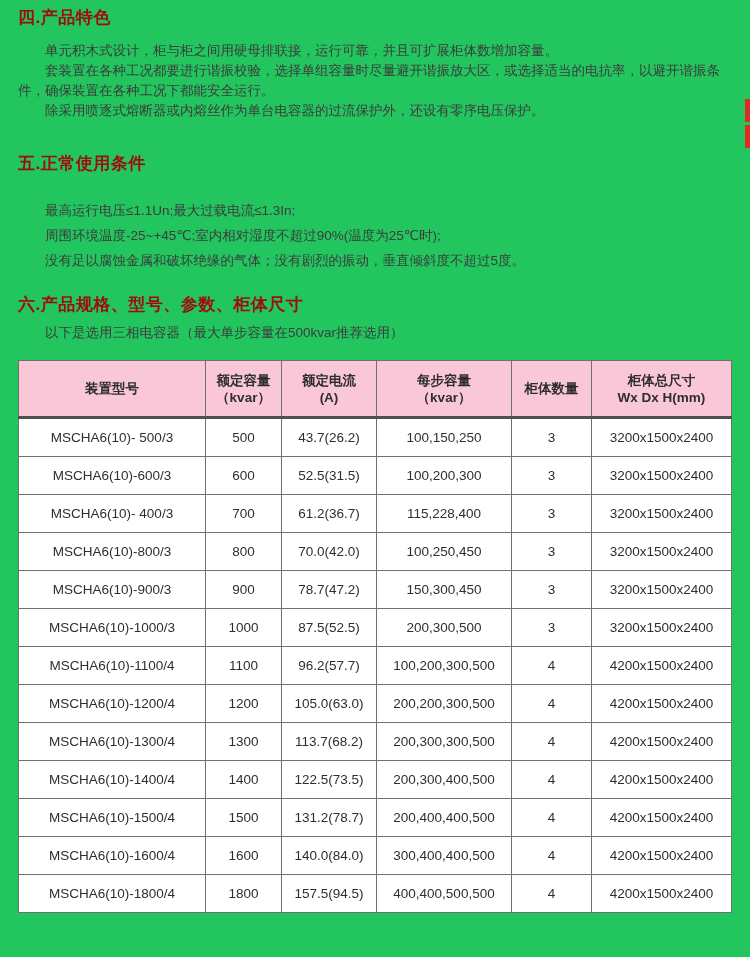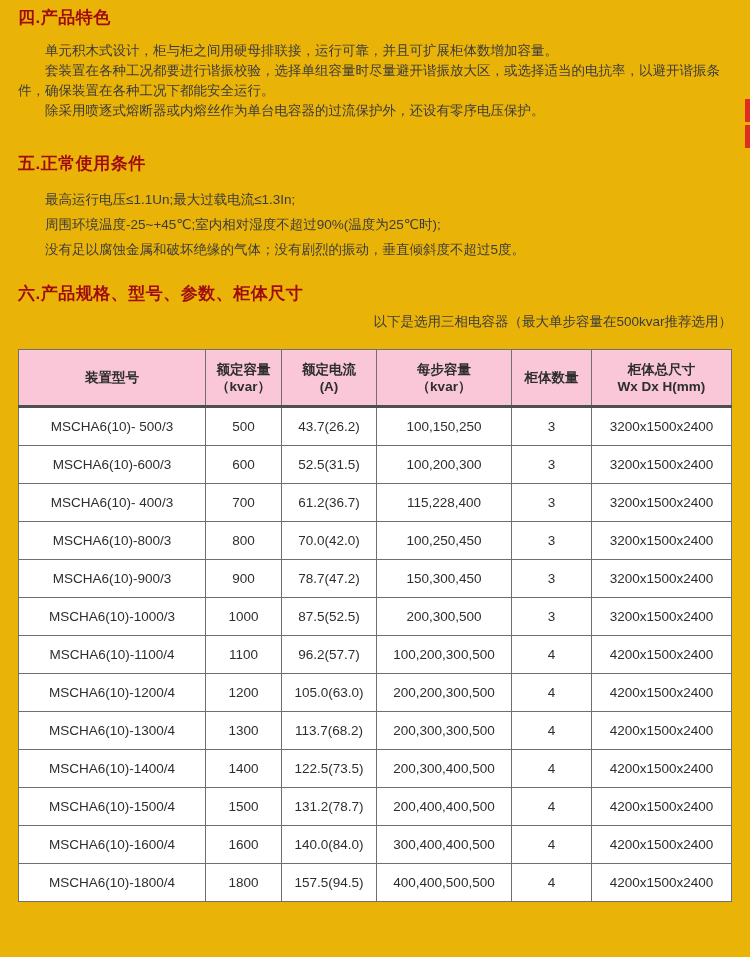--- a/index.html
+++ b/index.html
@@ -1,43 +1,43 @@
 <!DOCTYPE html>
 <html lang="zh"><head>
 <meta charset="utf-8">
 <style>
   html,body{margin:0;padding:0;background:#ffffff;}
   .page{
     position:relative;
     width:750px;height:957px;
-    background:#eab308;
+    background:#22c55e;
     font-family:"Liberation Sans","DejaVu Sans",sans-serif;
     color:#3c3c3c;
     overflow:hidden;
     --heading-red:#9E0B10;
     --header-pink:#F9C7D7;
     --border-gray:#6F6F6F;
     --edge-red:#E02B20;
   }
   .content{padding:8px 18px 0 18px;}
   .sec-heading{
     font-size:17px;line-height:20px;font-weight:bold;
     color:var(--heading-red);
     margin:0;letter-spacing:0.5px;
   }
   .features-block{margin-top:13px;}
   .features-block p{
     margin:0;font-size:13.5px;line-height:20px;
     text-indent:2em;color:#3c3c3c;font-family:Liberation Serif, serif;
   }
   .sec-conditions{margin-top:33px;}
-  .cond-block{margin-top:13px;}
+  .cond-block{margin-top:24px;}
   .cond-line{font-size:13.5px;line-height:25px;text-indent:2em;color:#3c3c3c;}
   .sec-specs{margin-top:22px;}
-  .specs-note{margin-top:9px;font-size:13.5px;line-height:18px;text-indent:2em;color:#3c3c3c;text-align:right;}
+  .specs-note{margin-top:9px;font-size:13.5px;line-height:18px;text-indent:2em;color:#3c3c3c;}
   table.spec{
     border-collapse:collapse;table-layout:fixed;
     width:713px;margin-top:18px;
     border:1px solid var(--border-gray);
   }
   table.spec th,table.spec td{
     border:1px solid var(--border-gray);
     text-align:center;vertical-align:middle;
     padding:0;overflow:hidden;
   }

